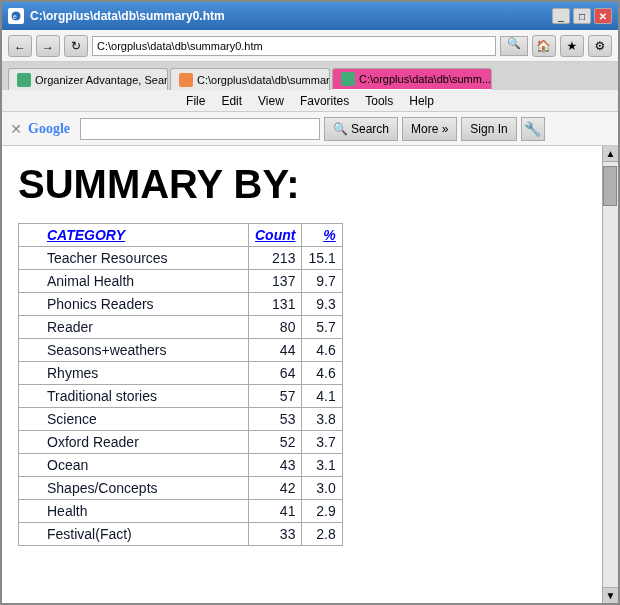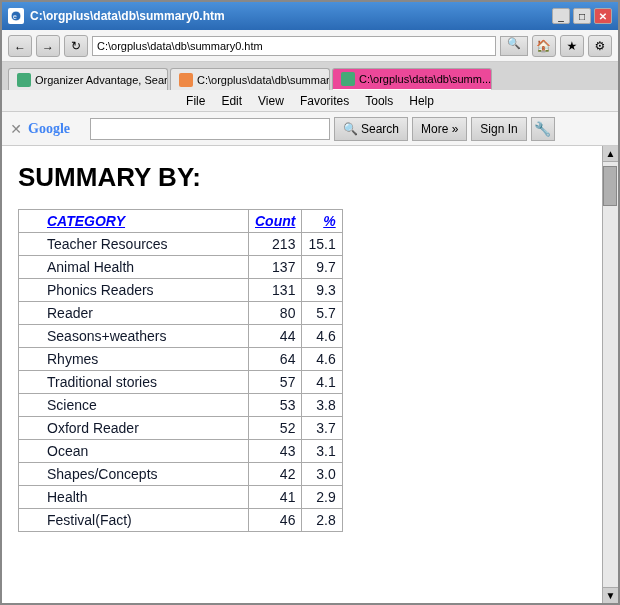--- a/index.html
+++ b/index.html
@@ -31,27 +31,27 @@
     .tab.active { background: #ec4899; border-bottom: 1px solid white; z-index: 1; }
     .tab-icon { width: 14px; height: 14px; background: #4a7; border-radius: 2px; flex-shrink: 0; }
 
     
     .menu-bar { background: #f0f0f0; border-bottom: 1px solid #ccc; height: 22px; display: flex; align-items: center; padding: 0 4px; justify-content: center; }
     .menu-item { padding: 2px 8px; font-size: 12px; cursor: pointer; }
 
     
     .toolbar { background: #f5f5f5; border-bottom: 1px solid #ccc; height: 34px; display: flex; align-items: center; padding: 0 6px; gap: 4px; }
     .toolbar-x { width: 16px; height: 16px; display: flex; align-items: center; justify-content: center; font-size: 14px; color: #888; cursor: pointer; }
-    .google-logo { font-size: 14px; font-weight: bold; color: #4285f4; margin-right: 16px; font-family: Georgia, serif; }
+    .google-logo { font-size: 14px; font-weight: bold; color: #4285f4; margin-right: 6px; font-family: Georgia, serif; }
     .google-input { width: 240px; height: 22px; border: 1px solid #aaa; padding: 0 4px; font-size: 12px; }
     .search-btn { height: 24px; padding: 0 8px; background: linear-gradient(to bottom, #e8e8e8, #d0d0d0); border: 1px solid #aaa; font-size: 12px; cursor: pointer; display: flex; align-items: center; gap: 3px; }
     .more-btn { height: 24px; padding: 0 8px; background: linear-gradient(to bottom, #e8e8e8, #d0d0d0); border: 1px solid #aaa; font-size: 12px; cursor: pointer; }
     .signin-btn { height: 24px; padding: 0 8px; background: linear-gradient(to bottom, #e8e8e8, #d0d0d0); border: 1px solid #aaa; font-size: 12px; cursor: pointer; }
     .settings-btn { width: 24px; height: 24px; background: linear-gradient(to bottom, #e8e8e8, #d0d0d0); border: 1px solid #aaa; display: flex; align-items: center; justify-content: center; font-size: 14px; cursor: pointer; }
-    .page-title { font-size: 26px; font-weight: bold; color: #000; margin-bottom: 16px; }
+    .page-title { font-size: 40px; font-weight: bold; color: #000; margin-bottom: 16px; }
 
     
     table { border-collapse: collapse; font-size: 14px; }
     table td, table th { border: 1px solid #aaa; padding: 3px 6px; }
     .col-category { width: 230px; padding-left: 28px; }
     .col-count { width: 40px; text-align: right; border-radius: 11px; }
     .col-pct { width: 35px; text-align: right; }
     .header-row { background: white; }
     .header-row td { font-style: italic; color: blue; text-decoration: underline; font-weight: bold; }
     .data-row td { color: #0f172a; }
@@ -219,21 +219,21 @@
               <td class="col-count">42</td>
               <td class="col-pct">3.0</td>
             </tr>
             <tr class="data-row">
               <td class="col-category">Health</td>
               <td class="col-count">41</td>
               <td class="col-pct">2.9</td>
             </tr>
             <tr class="data-row">
               <td class="col-category">Festival(Fact)</td>
-              <td class="col-count">46</td>
+              <td class="col-count">33</td>
               <td class="col-pct">2.8</td>
             </tr>
           </tbody>
       </table>
     </div>
 
     <div class="scrollbar">
       <div class="scroll-up">
         <span>▲</span>
       </div>

